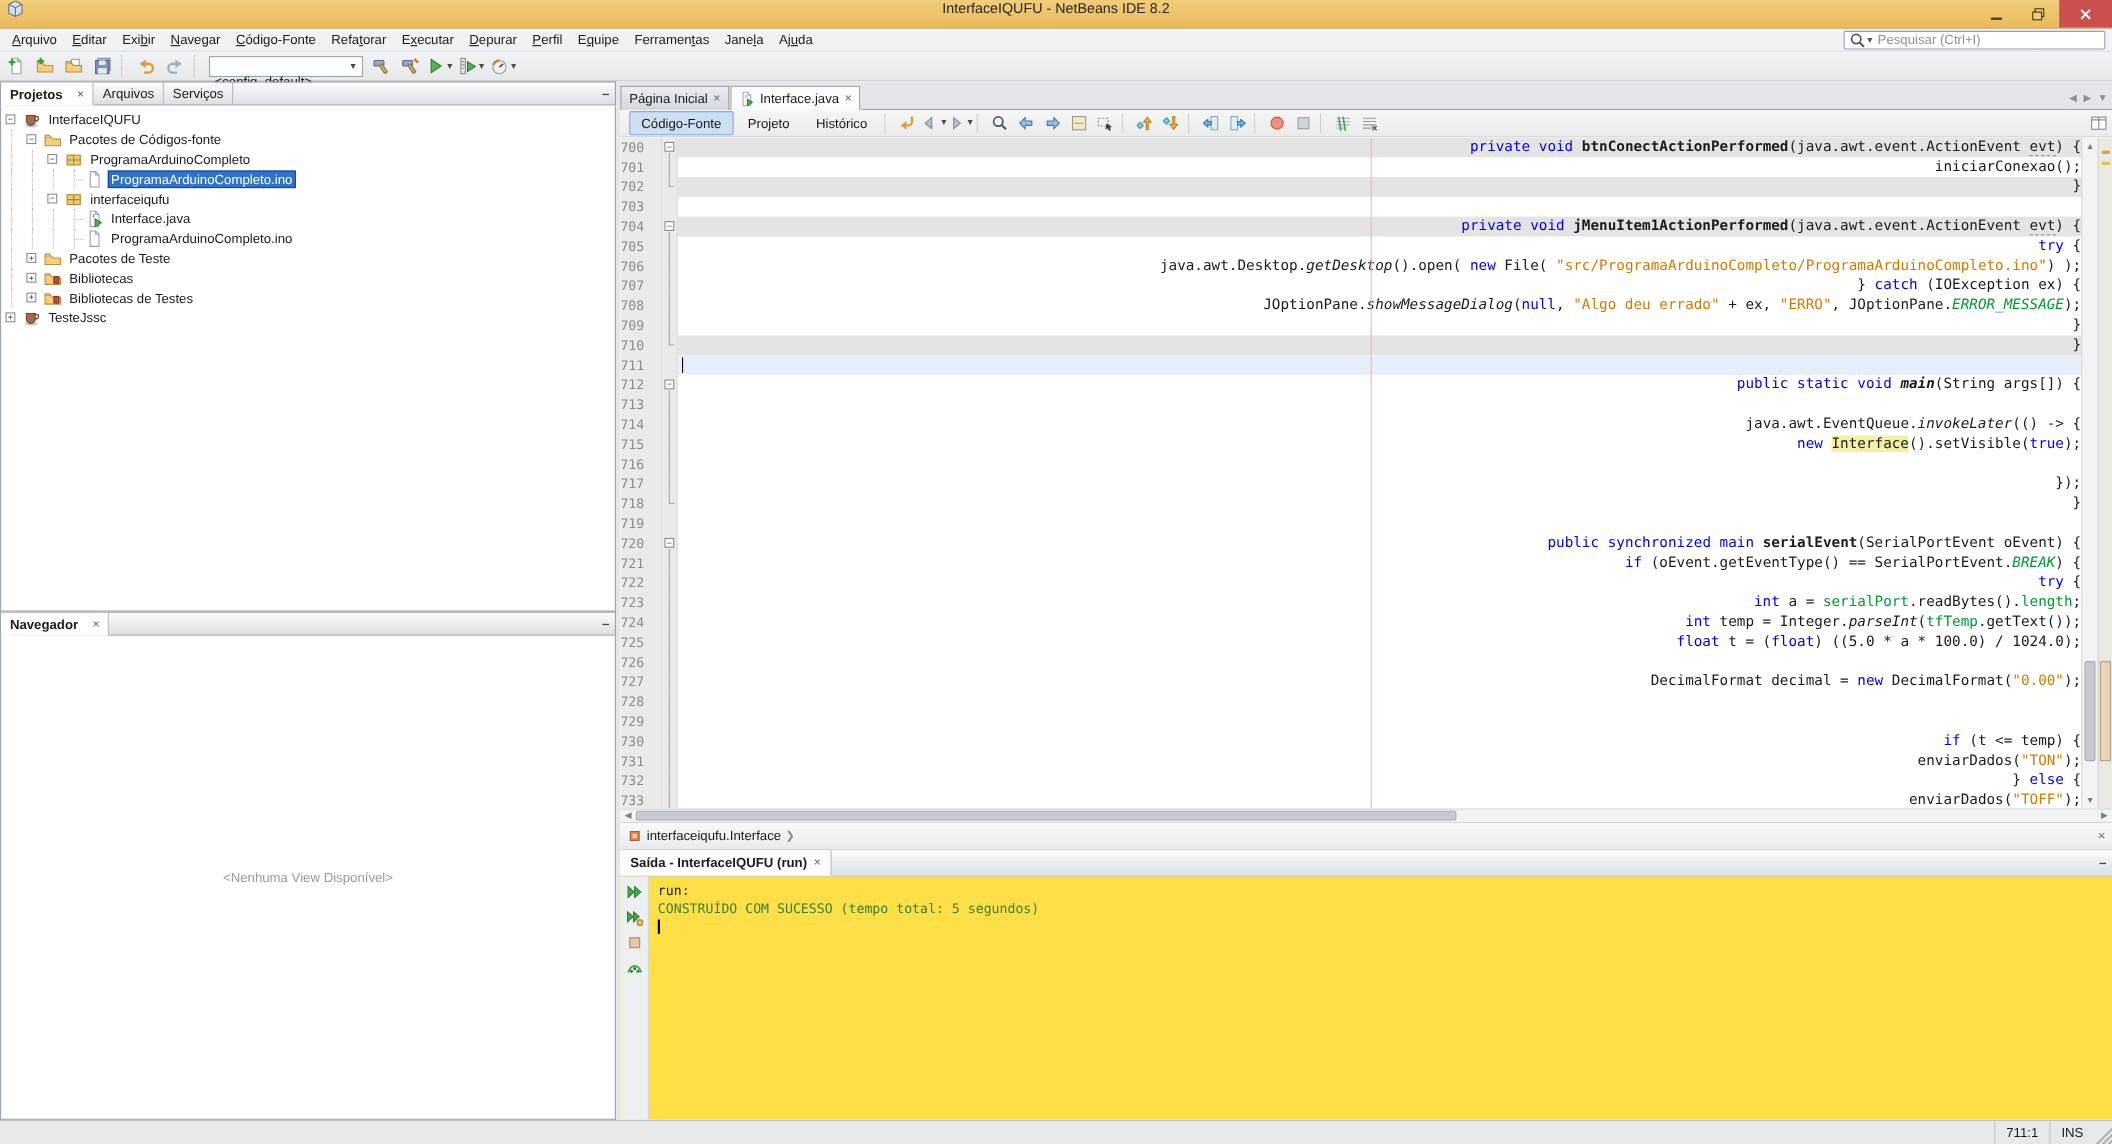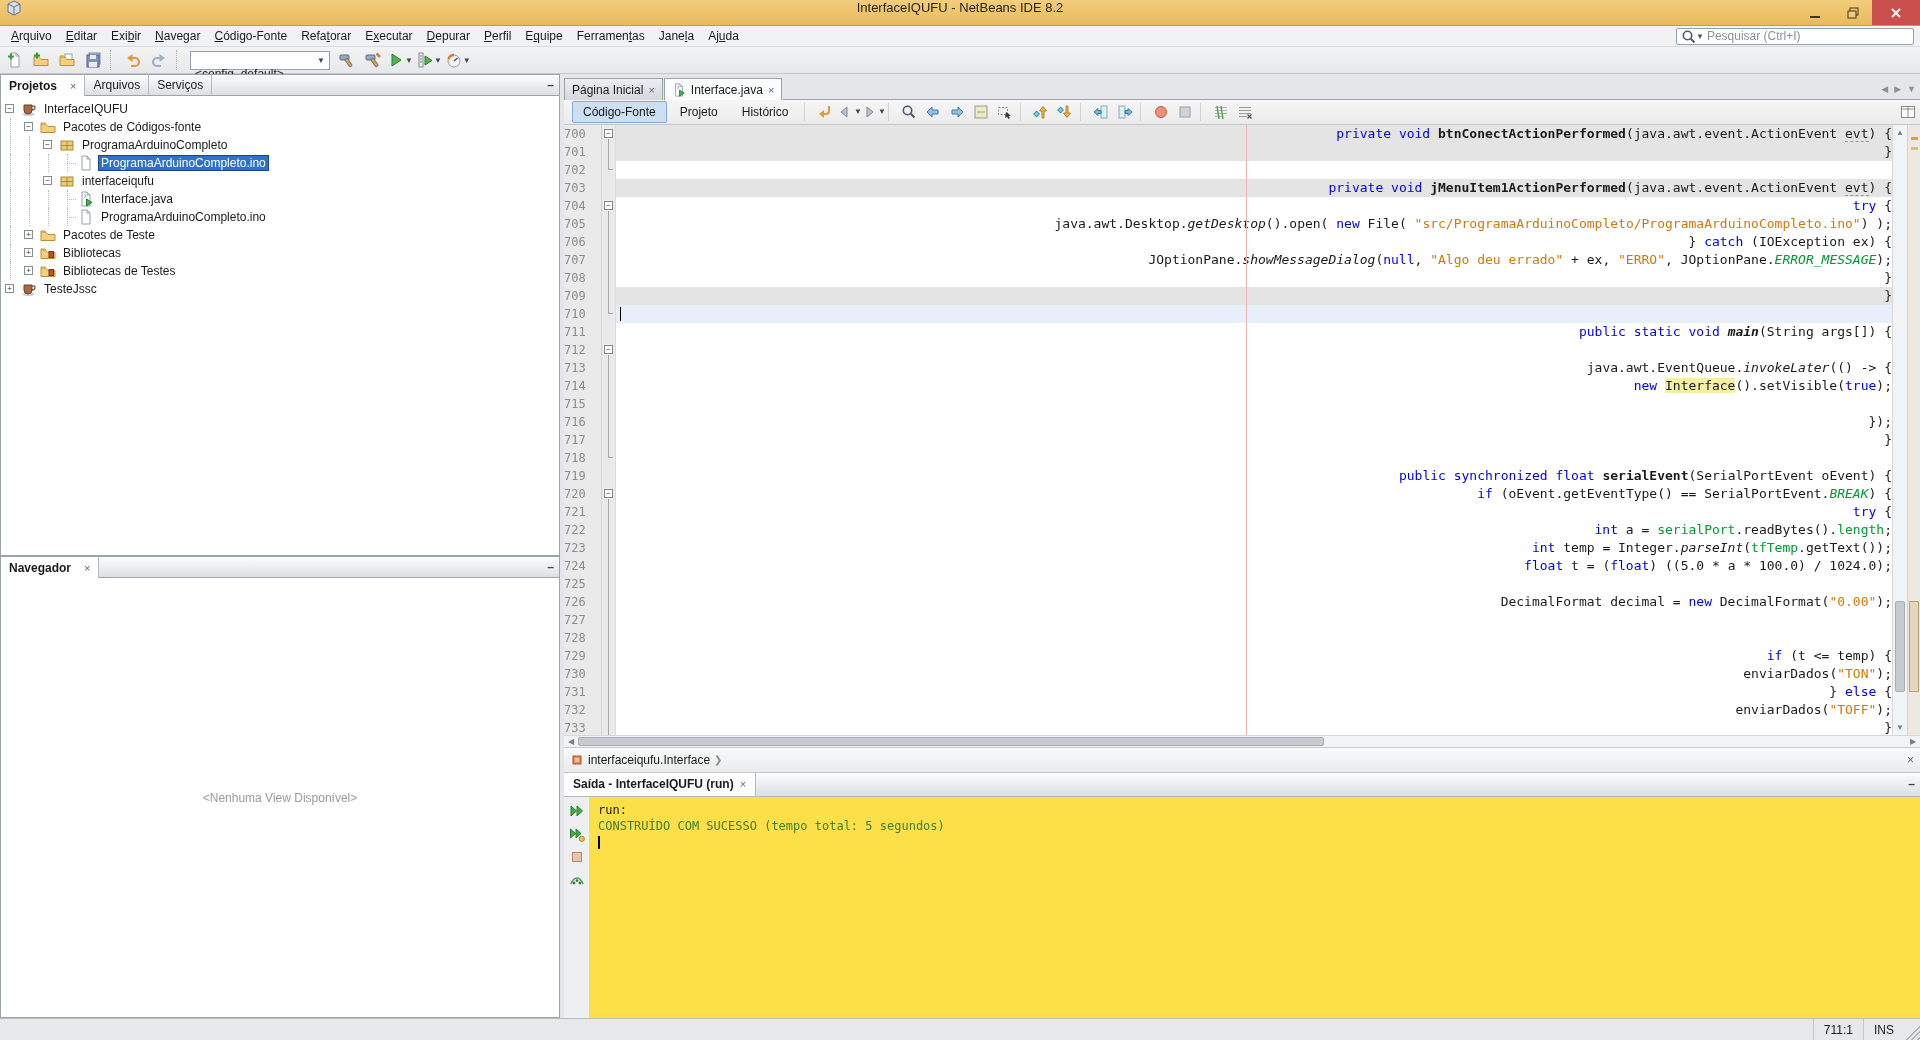--- a/index.html
+++ b/index.html
@@ -808,39 +808,40 @@
           <div class="fcell">
             <span class="fline"></span>
           </div>
           <div class="fcell">
             <span class="fline"></span>
           </div>
         </div>
       <div id="codecol">
         <div id="margin-line"></div>
       <div class="crow g"><span>    </span><span class="c-k">private void </span><span class="c-d">btnConectActionPerformed</span><span>(java.awt.event.ActionEvent </span><span class="c-prm">evt</span><span>) {</span></div>
+          <div class="crow"><span>        iniciarConexao();</span></div>
           <div class="crow g"><span>    }</span></div>
           <div class="crow"></div>
           <div class="crow g"><span>    </span><span class="c-k">private void </span><span class="c-d">jMenuItem1ActionPerformed</span><span>(java.awt.event.ActionEvent </span><span class="c-prm">evt</span><span>) {</span></div>
           <div class="crow"><span>        </span><span class="c-k">try</span><span> {</span></div>
           <div class="crow"><span>            java.awt.Desktop.</span><span class="c-m">getDesktop</span><span>().open( </span><span class="c-k">new</span><span> File( </span><span class="c-s">"src/ProgramaArduinoCompleto/ProgramaArduinoCompleto.ino"</span><span>) );</span></div>
           <div class="crow"><span>        } </span><span class="c-k">catch</span><span> (IOException ex) {</span></div>
           <div class="crow"><span>            JOptionPane.</span><span class="c-m">showMessageDialog</span><span>(</span><span class="c-k">null</span><span>, </span><span class="c-s">"Algo deu errado"</span><span> + ex, </span><span class="c-s">"ERRO"</span><span>, JOptionPane.</span><span class="c-st">ERROR_MESSAGE</span><span>);</span></div>
           <div class="crow"><span>        }</span></div>
           <div class="crow g"><span>    }</span></div>
           <div class="crow c"><span class="caret-bar"></span></div>
           <div class="crow"><span>    </span><span class="c-k">public static void </span><span class="c-di">main</span><span>(String args[]) {</span></div>
           <div class="crow"></div>
           <div class="crow"><span>        java.awt.EventQueue.</span><span class="c-m">invokeLater</span><span>(() -&gt; {</span></div>
           <div class="crow"><span>            </span><span class="c-k">new</span><span> </span><span class="c-occ">Interface</span><span>().setVisible(</span><span class="c-k">true</span><span>);</span></div>
           <div class="crow"></div>
           <div class="crow"><span>        });</span></div>
           <div class="crow"><span>    }</span></div>
           <div class="crow"></div>
-          <div class="crow"><span>    </span><span class="c-k">public synchronized float </span><span class="c-d">serialEvent</span><span>(SerialPortEvent oEvent) {</span></div>
+          <div class="crow"><span>    </span><span class="c-k">public synchronized main </span><span class="c-d">serialEvent</span><span>(SerialPortEvent oEvent) {</span></div>
           <div class="crow"><span>        </span><span class="c-k">if</span><span> (oEvent.getEventType() == SerialPortEvent.</span><span class="c-st">BREAK</span><span>) {</span></div>
           <div class="crow"><span>            </span><span class="c-k">try</span><span> {</span></div>
           <div class="crow"><span>                </span><span class="c-k">int</span><span> a = </span><span class="c-f">serialPort</span><span>.readBytes().</span><span class="c-f">length</span><span>;</span></div>
           <div class="crow"><span>                </span><span class="c-k">int</span><span> temp = Integer.</span><span class="c-m">parseInt</span><span>(</span><span class="c-f">tfTemp</span><span>.getText());</span></div>
           <div class="crow"><span>                </span><span class="c-k">float</span><span> t = (</span><span class="c-k">float</span><span>) ((5.0 * a * 100.0) / 1024.0);</span></div>
           <div class="crow"></div>
           <div class="crow"><span>                DecimalFormat decimal = </span><span class="c-k">new</span><span> DecimalFormat(</span><span class="c-s">"0.00"</span><span>);</span></div>
           <div class="crow"></div>
           <div class="crow"></div>
           <div class="crow"><span>                </span><span class="c-k">if</span><span> (t &lt;= temp) {</span></div>

